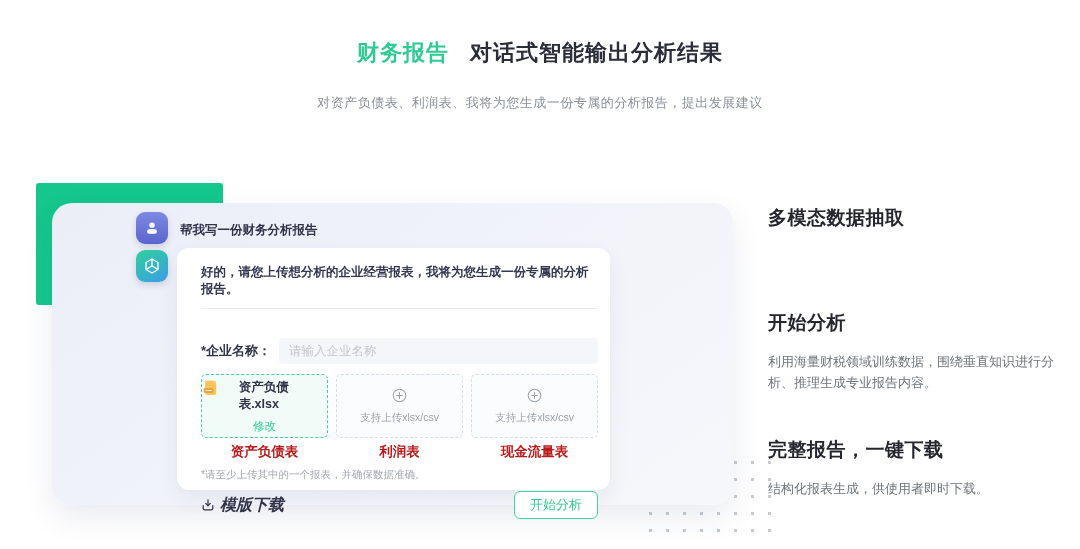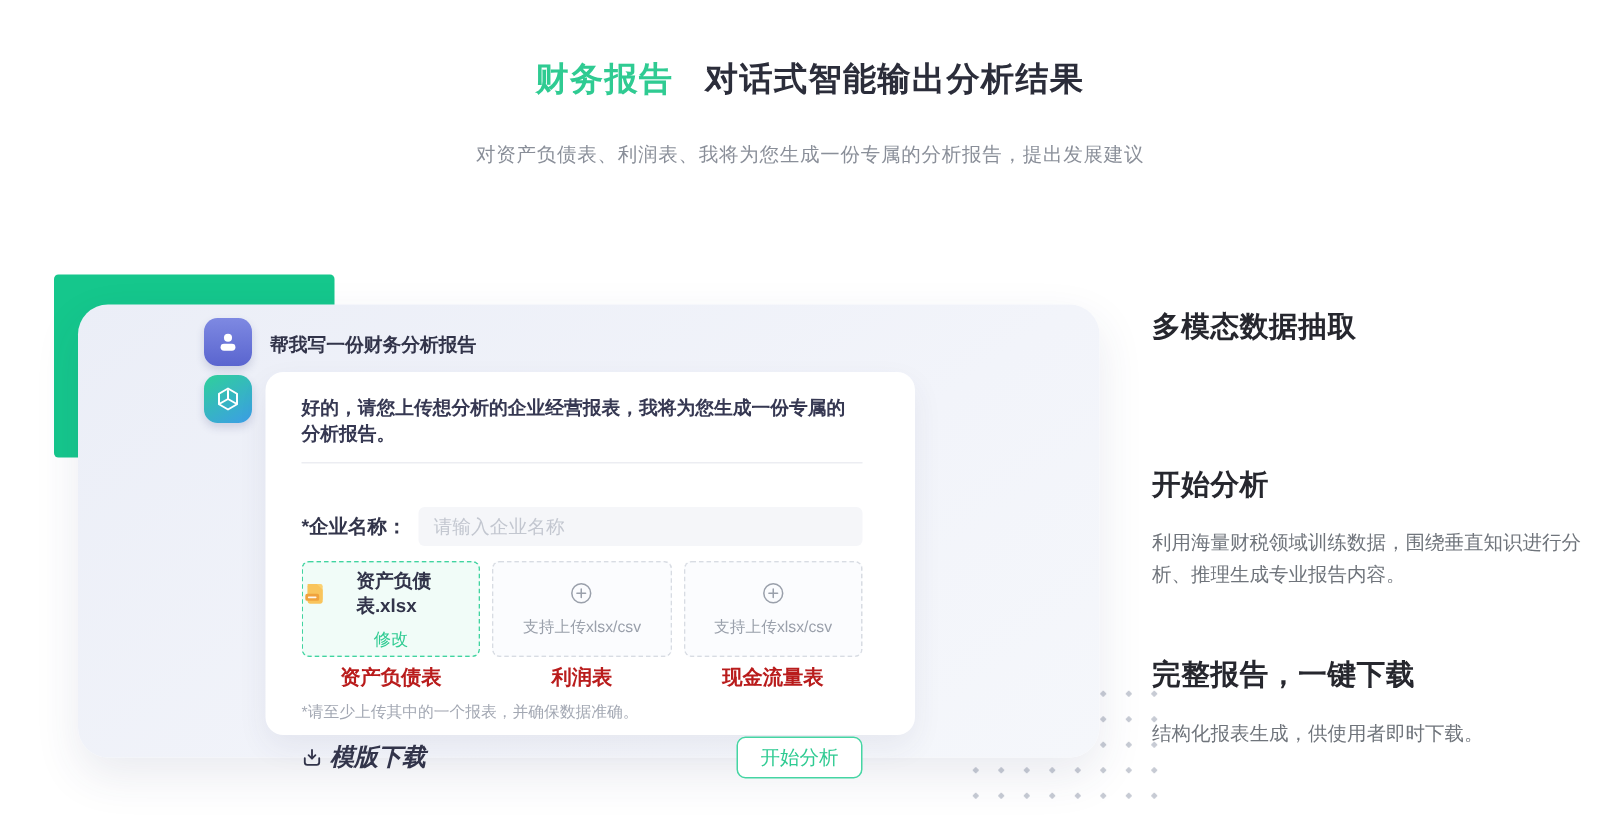--- a/index.html
+++ b/index.html
@@ -50,21 +50,21 @@
   .avatar-bot  { left: 84px; top: 47px; background: linear-gradient(150deg, #2fd09a 0%, #3c9de7 100%); }
   .user-text {
     position: absolute; left: 128px; top: 19px;
     font-size: 12.5px; font-weight: 700; color: #32344a;
   }
   .bot-card {
     position: absolute; left: 125px; top: 45px;
     width: 433px; height: 242px;
     background: #ffffff; border-radius: 12px;
     box-shadow: 0 8px 20px rgba(50, 62, 95, 0.07);
-    padding: 16px 35px 16px 24px;
+    padding: 16px 12px 16px 24px;
   }
   .bot-msg { font-size: 12.5px; font-weight: 600; color: #363852; line-height: 17px; margin-bottom: 10px; }
   .divider { border: none; border-top: 1px solid #ecedf2; margin-bottom: 10px; }
 
   .form-row { display: flex; align-items: center; margin-bottom: 10px; margin-top: 29px; }
   .form-label { font-size: 13px; font-weight: 700; color: #32344a; white-space: nowrap; }
   .form-input {
     flex: 1; height: 26px; margin-left: 8px;
     background: #f5f6f9; border: none; border-radius: 4px;
     padding: 0 10px; font-size: 12.5px; color: #32344a; outline: none;
@@ -73,21 +73,21 @@
   .form-input::placeholder { color: #c3c7d0; }
 
   .upload-row { display: flex; gap: 8px; margin-bottom: 5px; }
   .upload-box {
     flex: 1; height: 64px; border-radius: 5px;
     display: flex; flex-direction: column; align-items: center; justify-content: center;
     cursor: pointer;
   }
   .upload-box.filled { border: 1.5px dashed #41d4a0; background: #f1fcf8; }
   .upload-box.empty  { border: 1.5px dashed #d8dce3; background: #fbfcfe; }
-  .file-line { display: flex; align-items: center; gap: 20px; }
+  .file-line { display: flex; gap: 20px; }
   .file-name { font-size: 12.5px; font-weight: 700; color: #32344a; }
   .modify-link { margin-top: 6px; font-size: 11.5px; color: #2fcb92; cursor: pointer; }
   .upload-hint { margin-top: 7px; font-size: 10.5px; color: #9aa0ab; }
 
   .upload-labels { display: flex; gap: 8px; margin-bottom: 7px; }
   .upload-labels div { flex: 1; text-align: center; font-size: 13.5px; font-weight: 700; color: #b91c1c; }
 
   .note { font-size: 10.5px; color: #a3a8b3; margin-bottom: 9px; }
 
   .card-footer { display: flex; align-items: center; justify-content: space-between; }

